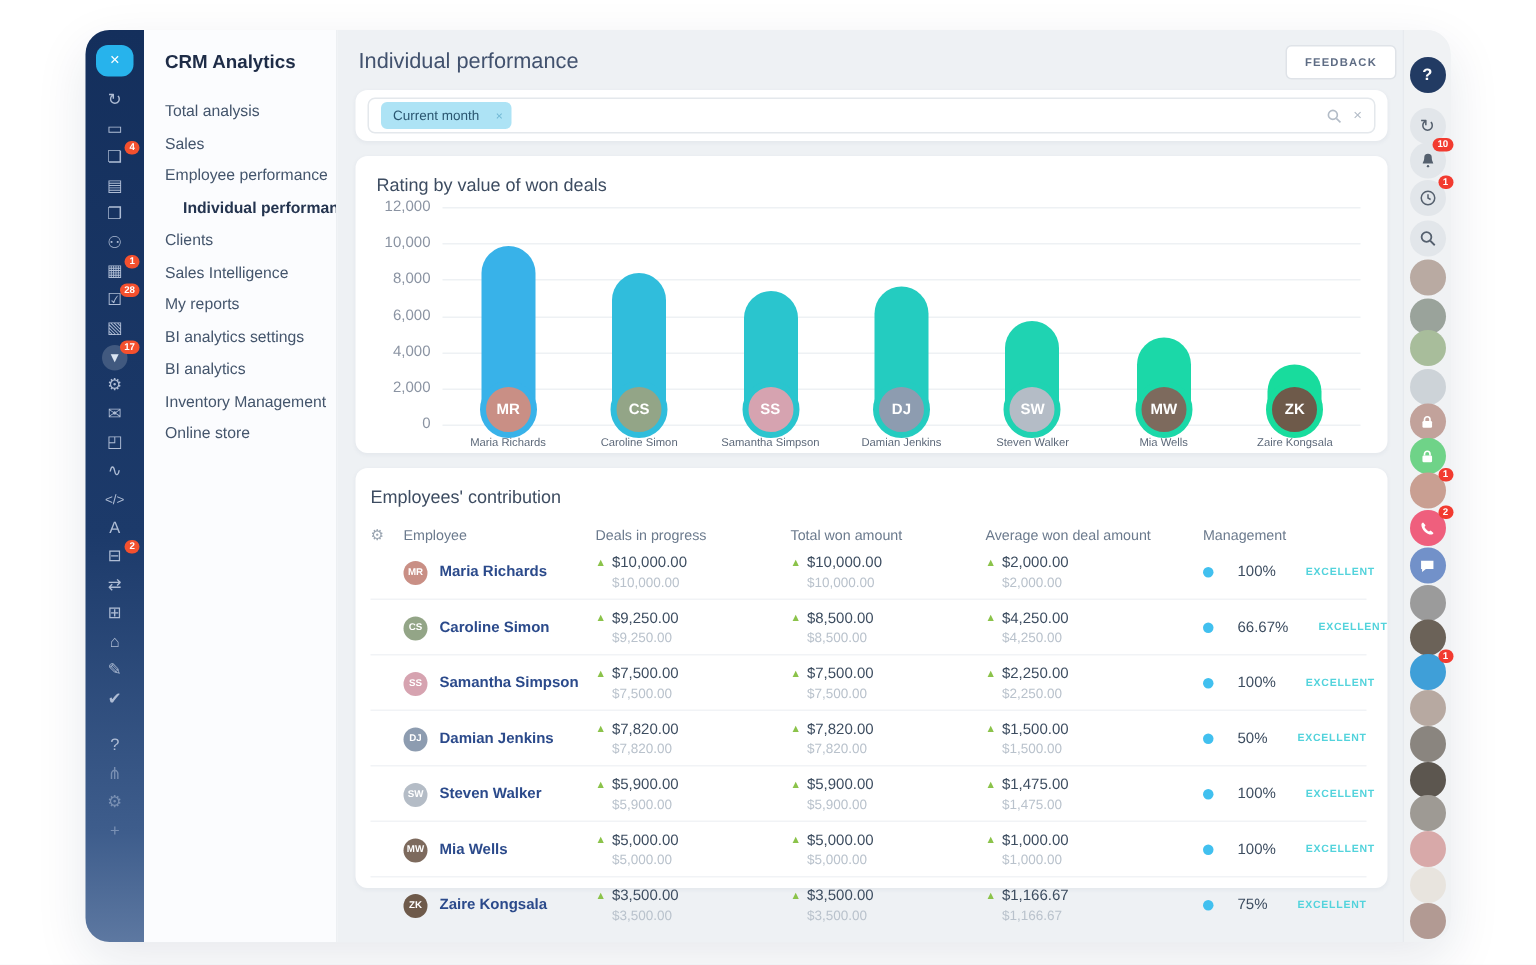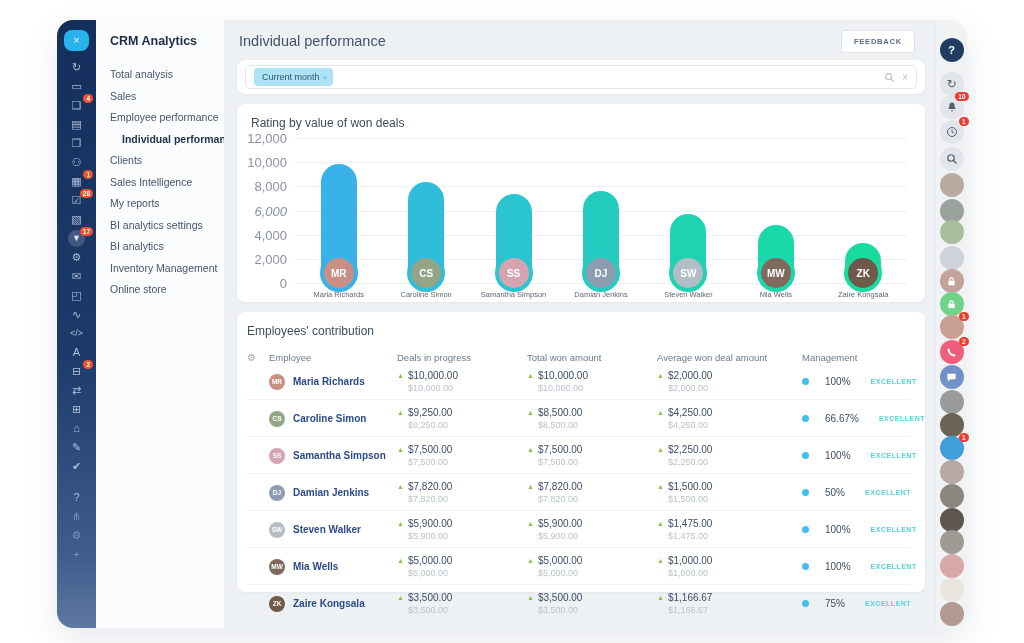--- a/index.html
+++ b/index.html
@@ -23,38 +23,38 @@
   .nav-title { padding:14px 0 0 14px; font-size:12.5px; font-weight:bold; color:#1e2c47; }
   .nav-items { margin-top:16px; }
   .nav-item { padding:0 0 0 14px; height:21.5px; line-height:21.5px; font-size:10.5px; color:#44556c; cursor:pointer; white-space:nowrap; overflow:hidden; }
   .nav-item.indent { padding-left:26px; }
   .nav-item.active { color:#24344f; font-weight:bold; }
 
   
   .main { position:absolute; left:168px; top:0; width:710px; height:608px; }
   .main-header { position:relative; height:40px; }
   .page-title { position:absolute; left:14px; top:13px; font-size:14.5px; color:#42526e; }
-  .feedback-btn { position:absolute; right:20px; top:10px; background:#fff; border:1px solid #dfe3e8; border-radius:4px; font-size:7.5px; font-weight:bold; letter-spacing:.8px; color:#5e6c84; padding:6px 12px; cursor:pointer; }
+  .feedback-btn { position:absolute; right:4px; top:10px; background:#fff; border:1px solid #dfe3e8; border-radius:4px; font-size:7.5px; font-weight:bold; letter-spacing:.8px; color:#5e6c84; padding:6px 12px; cursor:pointer; }
 
   .card { background:#fff; border-radius:8px; box-shadow:0 1px 3px rgba(30,50,90,.05); margin:0 10px 10px 12px; }
   .filter-card { height:34px; padding:5px 8px; }
   .filter-input { position:relative; height:24px; background:#fff; border:1px solid #e4e8ec; border-radius:5px; display:flex; align-items:center; padding:0 8px; }
-  .chip { background:#ade3f5; border-radius:4px; font-size:9px; color:#2a5670; padding:4px 6px 4px 8px; display:flex; align-items:center; gap:3px; cursor:pointer; }
+  .chip { background:#ade3f5; border-radius:4px; font-size:9px; color:#2a5670; padding:4px 6px 4px 8px; display:flex; align-items:center; gap:11px; cursor:pointer; }
   .chip-x { color:#6fb6d4; font-size:8px; cursor:pointer; }
   .filter-right { margin-left:auto; display:flex; align-items:center; gap:7px; color:#b3bcc7; }
   .filter-right svg { display:block; }
   .filter-clear { font-size:10px; cursor:pointer; }
 
   
   .chart-card { height:198px; padding:12px 14px 0 14px; position:relative; }
   .card-title { font-size:12px; color:#3d4c61; }
   .chart-area { position:relative; margin-top:4px; height:170px; }
   .plot { position:absolute; left:44px; right:4px; top:4px; height:145px; }
   .gridline { position:absolute; left:0; right:0; height:1px; background:#eef1f4; }
-  .ytick { position:absolute; right:calc(100% + 8px); transform:translateY(-50%); font-size:13px; color:#8a93a2; white-space:nowrap; }
+  .ytick { position:absolute; right:calc(100% + 8px); transform:translateY(-50%); font-size:10px; color:#8a93a2; white-space:nowrap; }
   .bars { position:absolute; left:0; right:0; top:0; bottom:0; display:flex; }
   .bar-col { flex:1; position:relative; }
   .pill { position:absolute; left:50%; transform:translateX(-50%); bottom:-2px; width:36px; border-radius:18px; cursor:pointer; }
   .bar-avatar { position:absolute; left:50%; transform:translateX(-50%); bottom:-9px; width:38px; height:38px; border-radius:50%; background:#eef2f6; display:flex; align-items:center; justify-content:center; font-size:10px; font-weight:bold; color:#fff; cursor:pointer; }
   .xlabels { position:absolute; left:44px; right:4px; top:156px; display:flex; }
   .xlabel { flex:1; text-align:center; font-size:7.5px; color:#5c6879; }
 
   
   .table-card { height:280px; padding:12px 14px 0 10px; }
   .tgrid { display:grid; grid-template-columns:22px 128px 130px 130px 145px auto; align-items:center; }
@@ -222,21 +222,21 @@
       <div class="card-title">Rating by value of won deals</div>
       <div class="chart-area">
         <div class="plot" id="plot">
             <div class="gridline" style="top: 145px;"></div>
             <div class="ytick" style="top: 145px;">0</div>
             <div class="gridline" style="top: 120.833px;"></div>
             <div class="ytick" style="top: 120.833px;">2,000</div>
             <div class="gridline" style="top: 96.6667px;"></div>
             <div class="ytick" style="top: 96.6667px;">4,000</div>
             <div class="gridline" style="top: 72.5px;"></div>
-            <div class="ytick" style="top: 72.5px; font-style: italic;">6,000</div>
+            <div class="ytick" style="top: 72.5px;">6,000</div>
             <div class="gridline" style="top: 48.3333px;"></div>
             <div class="ytick" style="top: 48.3333px;">8,000</div>
             <div class="gridline" style="top: 24.1667px;"></div>
             <div class="ytick" style="top: 24.1667px;">10,000</div>
             <div class="gridline" style="top: 0px;"></div>
             <div class="ytick" style="top: 0px;">12,000</div>
             <div class="bars">
               <div class="bar-col">
                 <div class="pill" style="height: 121px; background: rgb(56, 178, 233);"></div>
                 <div class="bar-avatar" style="border: 4px solid rgb(56, 178, 233); background: rgb(201, 143, 133);">MR</div>

